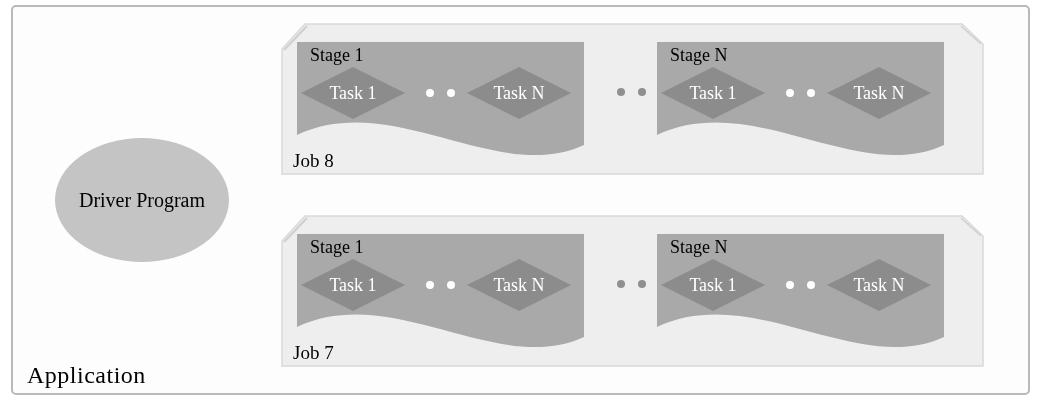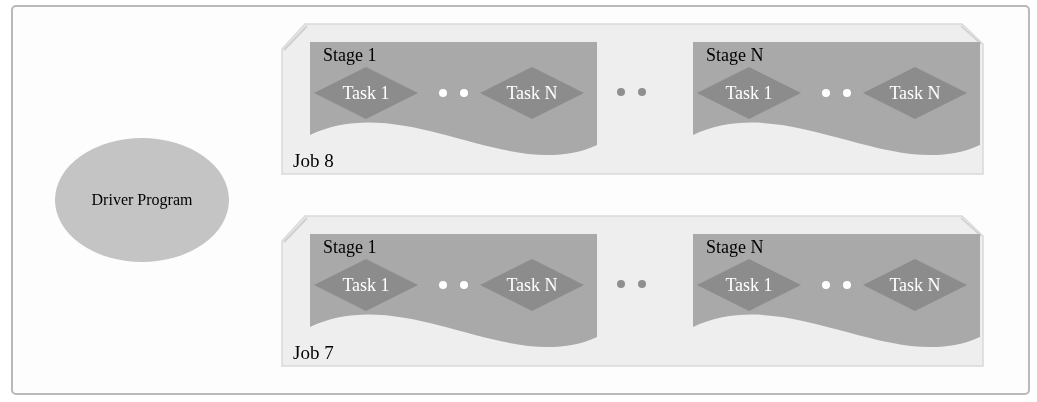--- a/index.html
+++ b/index.html
@@ -12,30 +12,30 @@
     position:absolute;left:11px;top:5px;width:1019px;height:390px;box-sizing:border-box;
     border:2px solid var(--app-border,#b9b9b9);border-radius:5px;
     background:var(--app-background,#fdfdfd);
   }
   .app-label{
     position:absolute;left:14px;top:355px;font-size:24px;letter-spacing:.5px;
   }
   .driver{
     position:absolute;left:42px;top:131px;width:174px;height:124px;border-radius:50%;
     background:var(--driver-fill,#c4c4c4);
-    display:flex;align-items:center;justify-content:center;font-size:16px;
+    display:flex;align-items:center;justify-content:center;font-size:20px;
   }
   .job{position:absolute;left:268px;width:703px;height:152px;}
   .job-1{top:16px;}
   .job-2{top:208px;}
   .job-bg{position:absolute;left:0;top:0;width:703px;height:152px;display:block;}
   .job-label{position:absolute;left:12px;top:127px;font-size:19px;}
   .stage{position:absolute;top:19px;width:287px;height:115px;}
-  .s0{left:29px;}
-  .s1{left:412px;}
+  .s0{left:16px;}
+  .s1{left:376px;}
   .wave{position:absolute;left:0;top:0;width:287px;height:115px;display:block;}
   .stage-label{position:absolute;left:13px;top:3px;font-size:18px;}
   .task{
     position:absolute;top:25px;width:104px;height:52px;
     background:var(--task-fill,#8c8c8c);
     clip-path:polygon(50% 0,100% 50%,50% 100%,0 50%);
     display:flex;align-items:center;justify-content:center;
     color:var(--task-text,#fff);font-size:18px;white-space:nowrap;
   }
   .t0{left:4px;}
@@ -146,14 +146,15 @@
             <i></i>
           </div>
         <div class="task t1">
           <span>Task N</span>
         </div>
       </div>
 
       <div class="job-label">Job 7</div>
     </section>
 
+    <div class="app-label">Application</div>
   </div>
 </div>
 
 </body></html>

